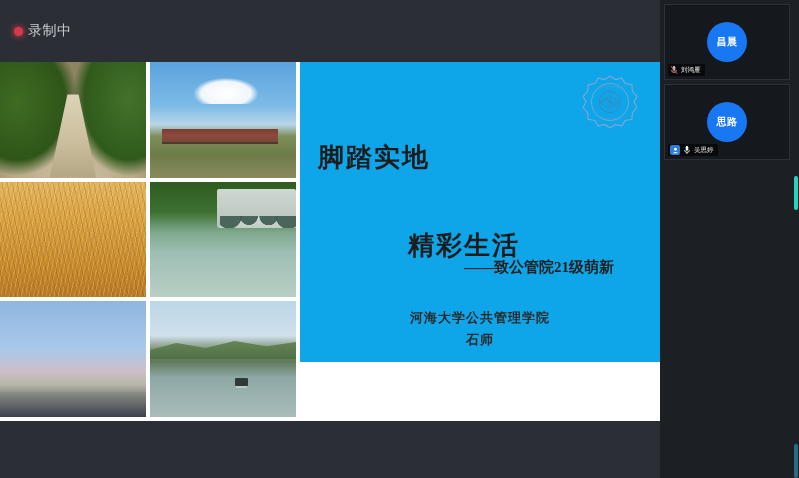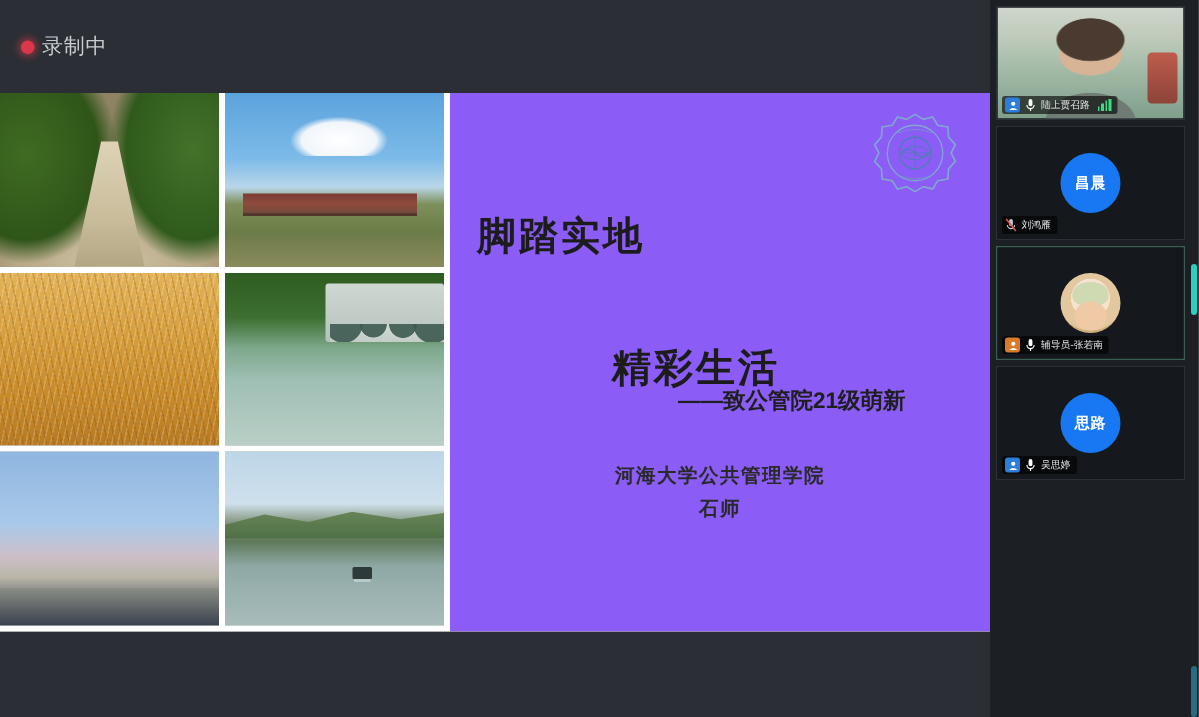--- a/index.html
+++ b/index.html
@@ -68,30 +68,30 @@
 
   
   .p6 { background:linear-gradient(180deg,#bcd6e8 0%, #cfe0ec 30%, #7d8f74 42%, #5f7a5a 52%, #8ea8a6 66%, #a9bdbb 100%); }
   .p6::before { content:""; position:absolute; left:0; top:30%; width:100%; height:20%;
       background:linear-gradient(180deg,#6d8a5c 0%, #4f7046 100%);
       clip-path:polygon(0 60%,18% 30%,38% 52%,58% 22%,80% 44%,100% 26%,100% 100%,0 100%); }
   .p6::after { content:""; position:absolute; left:58%; top:66%; width:9%; height:7%;
       background:#2e3a38; border-radius:1px; box-shadow:0 3px 0 -1px rgba(255,255,255,.35); }
 
   
-  .slide-right { position:absolute; left:300px; top:0; width:360px; height:359px; background:#8b5cf6; }
+  .slide-right { position:absolute; left:300px; top:0; width:360px; height:300px; background:#0ea5e9; }
 
   .seal { position:absolute; right:22px; top:12px; width:56px; height:56px; }
 
   .title-l1 { position:absolute; left:18px; top:78px; font-size:26px; color:#1c1c1c;
               font-family:"DejaVu Sans","Liberation Sans",sans-serif; font-weight:600; letter-spacing:2px; }
   .title-l2 { position:absolute; left:108px; top:130px; font-size:26px; color:#1c1c1c;
               font-family:"DejaVu Sans","Liberation Sans",sans-serif; font-weight:600; letter-spacing:2px;margin-top:36px; }
-  .subtitle { position:absolute; left:152px; top:196px; font-size:15px; color:#1f1f1f;
-              font-family:Liberation Sans, sans-serif; font-weight:700; white-space:nowrap; }
+  .subtitle { position:absolute; left:164px; top:196px; font-size:15px; color:#1f1f1f;
+              font-family:Liberation Serif, serif; font-weight:700; white-space:nowrap; }
 
   .credits { position:absolute; left:0; top:245px; width:360px; text-align:center;
              font-family:"DejaVu Sans","Liberation Sans",sans-serif; color:#2a2a2a; }
   .credits div { font-size:13px; font-weight:700; line-height:22px; letter-spacing:1px; }
 
   
   .rail { position:relative; width:139px; height:478px; background:#1c1f24; padding:4px 6px 0 4px; }
   .tile { position:relative; width:126px; height:76px; margin-bottom:4px; background:#000; overflow:hidden;
           border:1px solid #2c3037; }
   .tile.active { border:1px solid #3a5f52; }
@@ -207,85 +207,39 @@
           <div>河海大学公共管理学院</div>
           <div>石师</div>
         </div>
 
       </div>
     </div>
   </div>
 
   <div class="rail">
 
-    <div class="tile">
-      <div class="tile-body cam1"></div>
-      <div class="tlabel">
-        <span class="badge-sq badge-host">
-          <svg viewBox="0 0 10 10">
-              <circle cx="5" cy="3.2" r="2" fill="#fff"></circle>
-              <path d="M1 9 q4 -3.6 8 0z" fill="#fff"></path>
-            </svg>
-        </span>
-        <span class="mic">
-          <svg viewBox="0 0 10 12">
-              <rect x="3.4" y="1" width="3.2" height="6" rx="1.6" fill="#fff"></rect>
-              <path d="M2 6 a3 3 0 0 0 6 0" fill="none" stroke="#fff" stroke-width="1"></path>
-              <path d="M5 9 v2" stroke="#fff" stroke-width="1"></path>
-            </svg>
-        </span>
-        <span class="tname">陆上贾召路</span>
-        <span class="bars">
-            <i></i>
-            <i></i>
-            <i></i>
-            <i></i>
-          </span>
-      </div>
-    </div>
 
 
 
     <div class="tile">
       <div class="avwrap">
         <span class="av-circle">昌晨</span>
       </div>
       <div class="tlabel">
         <span class="mic">
           <svg viewBox="0 0 10 12">
               <rect x="3.4" y="1" width="3.2" height="6" rx="1.6" fill="#bfc4ca"></rect>
               <path d="M2 6 a3 3 0 0 0 6 0" fill="none" stroke="#bfc4ca" stroke-width="1"></path>
               <path d="M1 1 L9 11" stroke="#e8554d" stroke-width="1.2"></path>
             </svg>
         </span>
         <span class="tname">刘鸿雁</span>
       </div>
     </div>
 
-    <div class="tile active">
-      <div class="avwrap">
-        <span class="av-photo"></span>
-      </div>
-      <div class="tlabel">
-        <span class="badge-sq badge-cohost">
-          <svg viewBox="0 0 10 10">
-              <circle cx="5" cy="3.2" r="2" fill="#fff"></circle>
-              <path d="M1 9 q4 -3.6 8 0z" fill="#fff"></path>
-            </svg>
-        </span>
-        <span class="mic">
-          <svg viewBox="0 0 10 12">
-              <rect x="3.4" y="1" width="3.2" height="6" rx="1.6" fill="#fff"></rect>
-              <path d="M2 6 a3 3 0 0 0 6 0" fill="none" stroke="#fff" stroke-width="1"></path>
-              <path d="M5 9 v2" stroke="#fff" stroke-width="1"></path>
-            </svg>
-        </span>
-        <span class="tname">辅导员-张若南</span>
-      </div>
-    </div>
 
     <div class="tile">
       <div class="avwrap">
         <span class="av-circle">思路</span>
       </div>
       <div class="tlabel">
         <span class="badge-sq badge-host">
           <svg viewBox="0 0 10 10">
               <circle cx="5" cy="3.2" r="2" fill="#fff"></circle>
               <path d="M1 9 q4 -3.6 8 0z" fill="#fff"></path>

